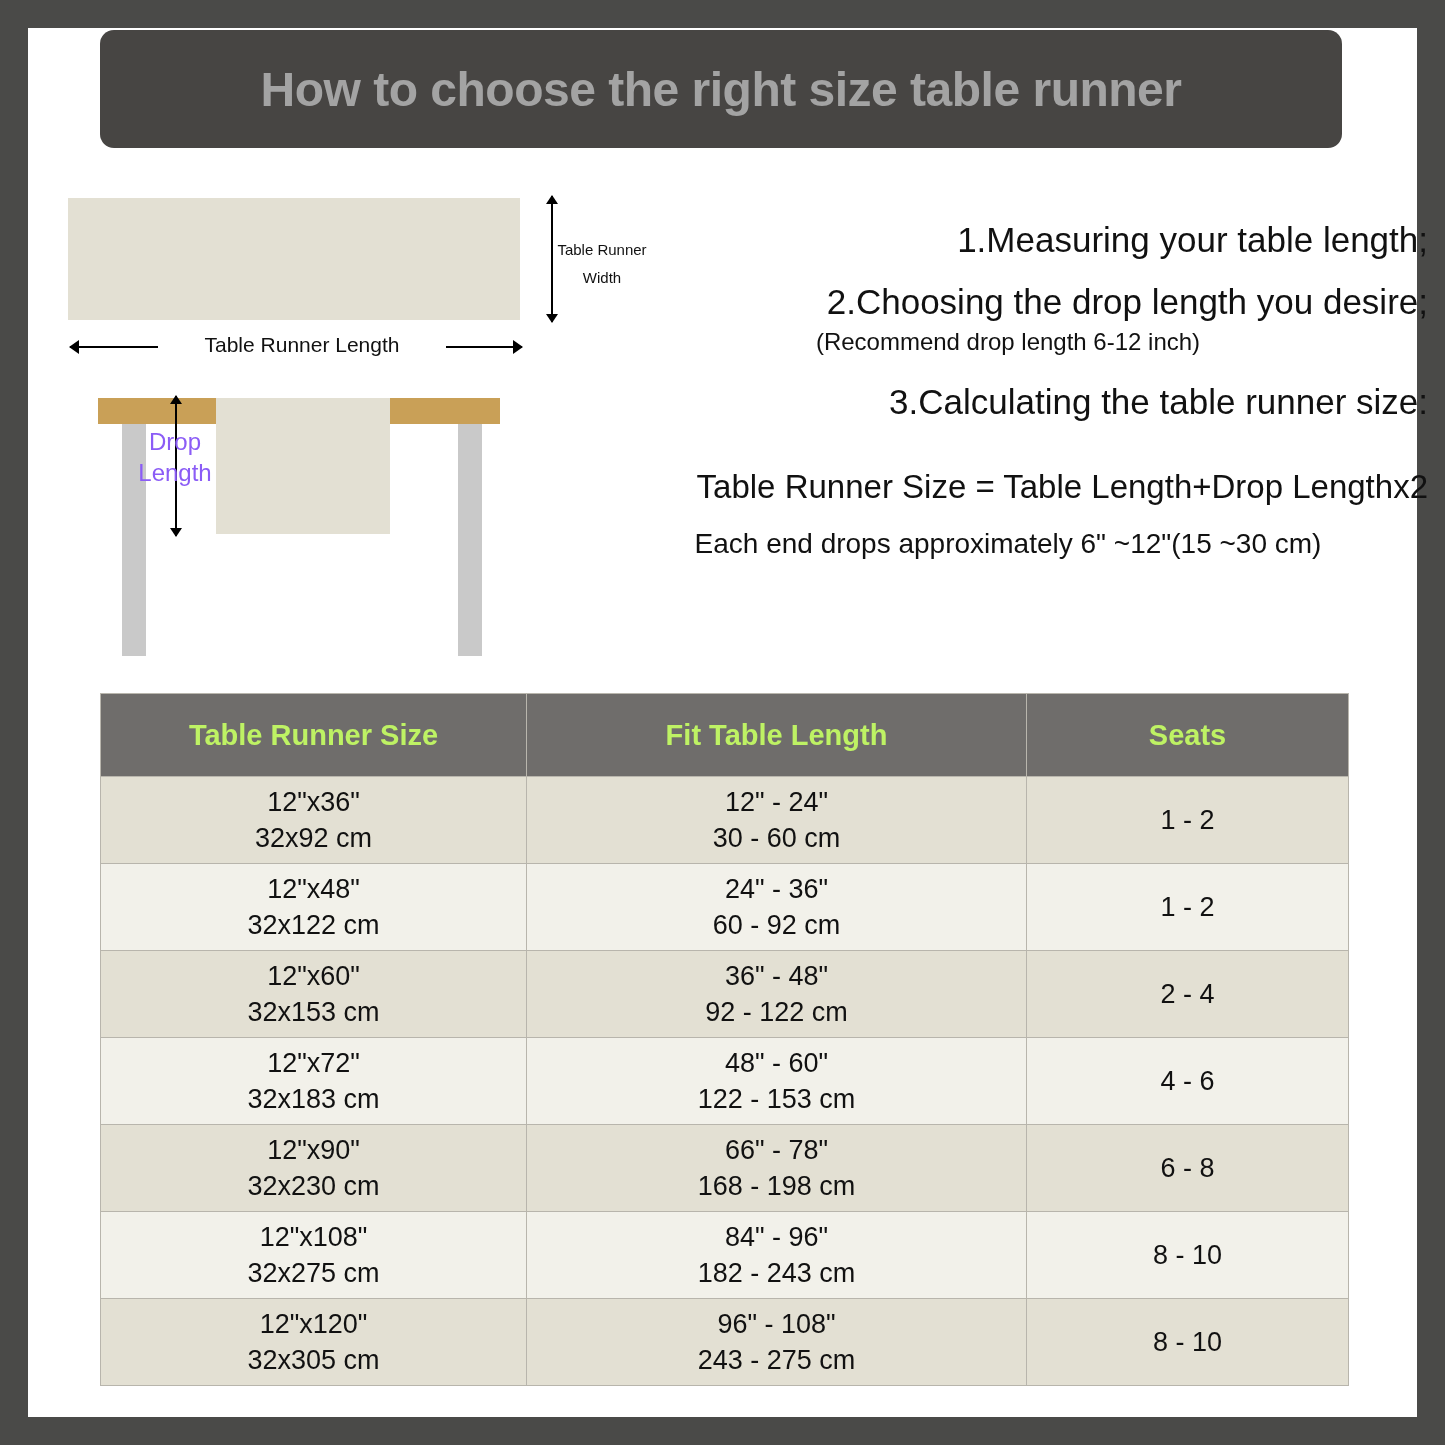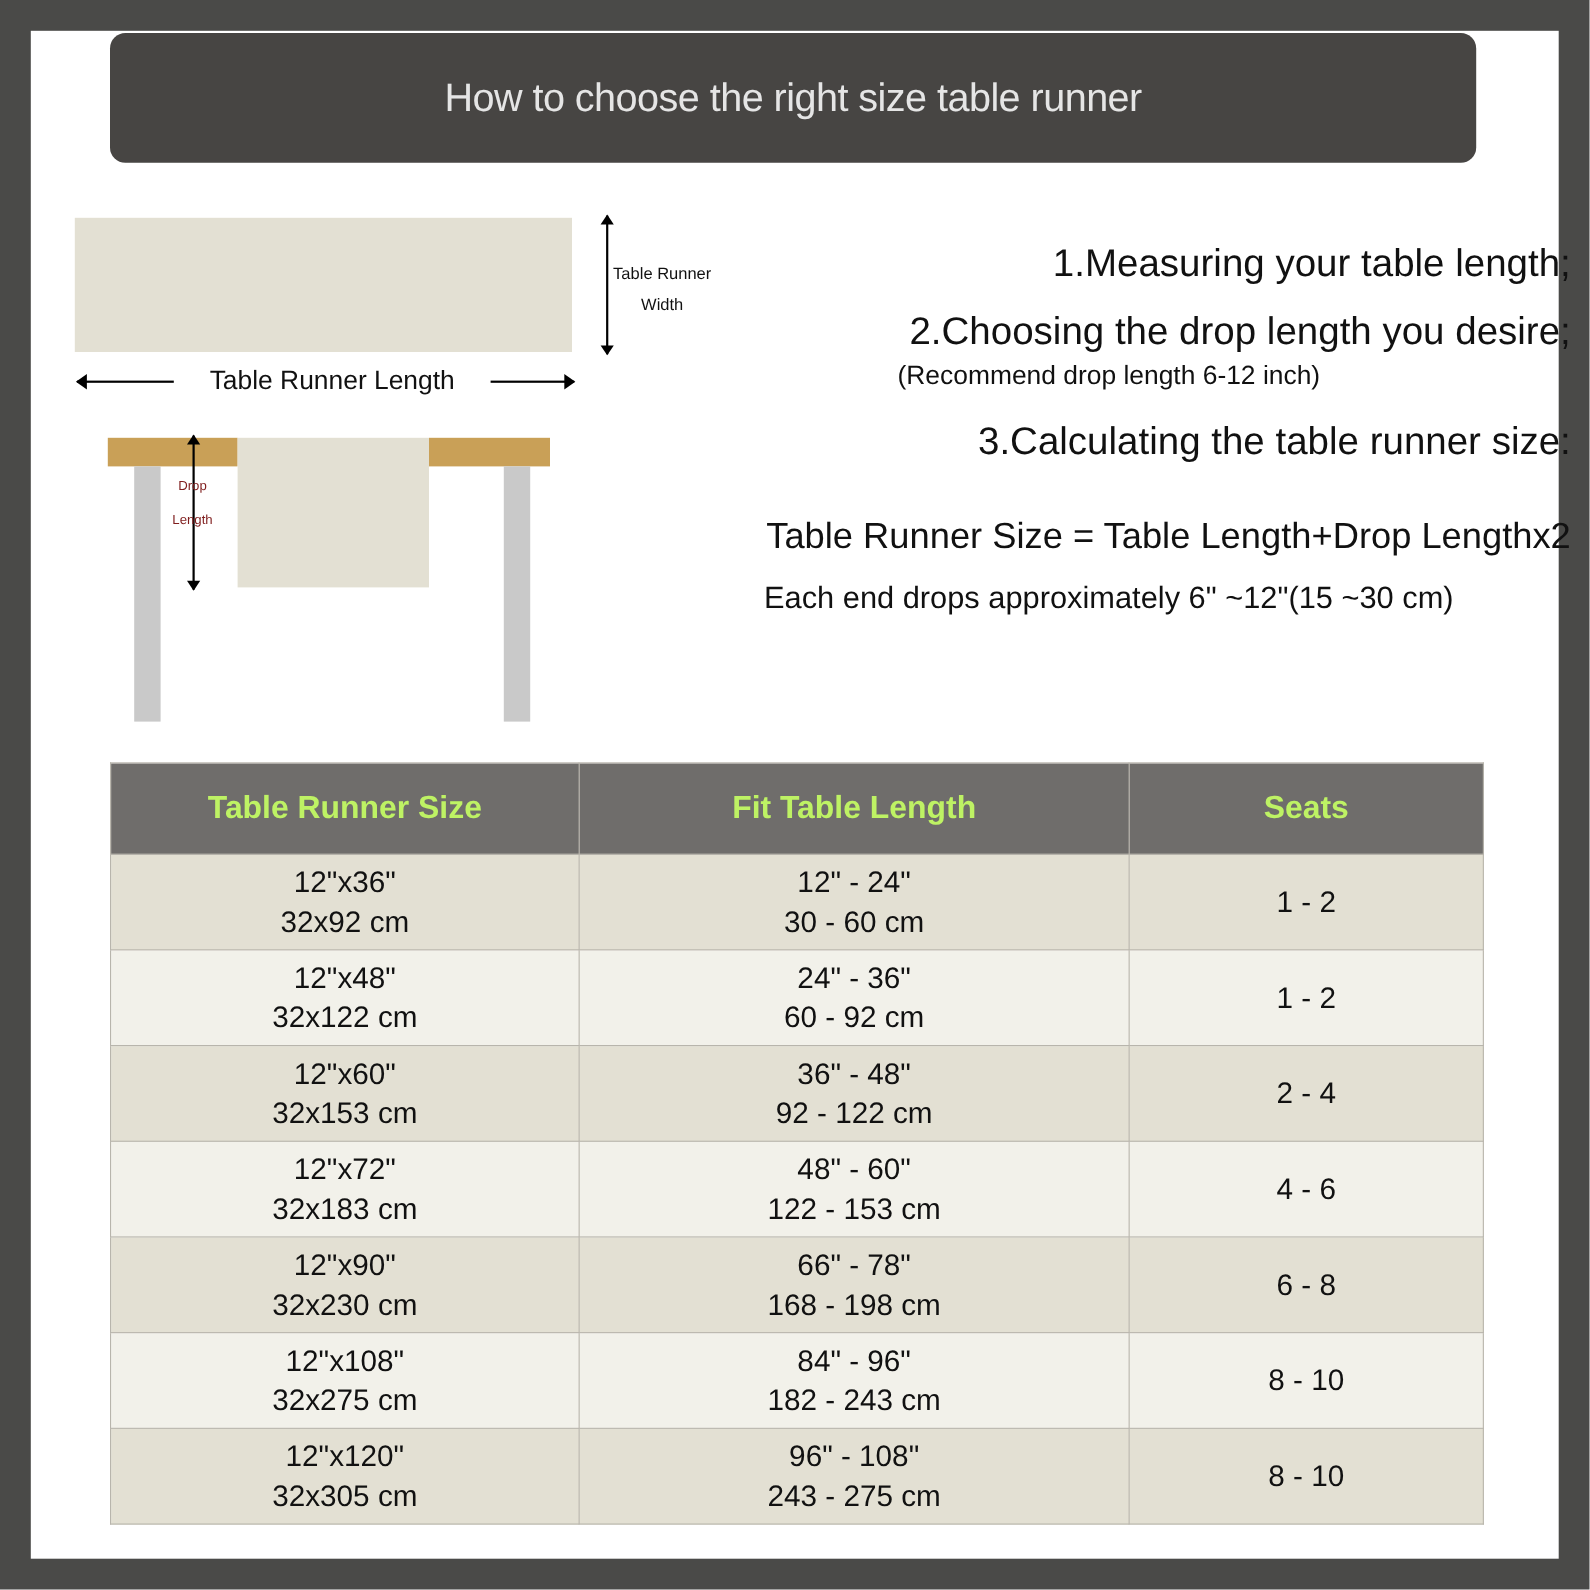--- a/index.html
+++ b/index.html
@@ -29,23 +29,23 @@
     top: 2px;
     width: 1242px;
     height: 118px;
     background: #474543;
     border-radius: 14px;
     display: flex;
     align-items: center;
     justify-content: center;
   }
   .title-bar .title-text {
-    color: #e5e5e5;
-    font-size: 36px;
-    font-weight: normal;
+    color: #a3a3a3;
+    font-size: 48px;
+    font-weight: bold;
     letter-spacing: -0.5px;
     white-space: nowrap;
   }
   
   .diagram {
     position: absolute;
     left: 10px;
     top: 150px;
     width: 540px;
     height: 500px;
@@ -115,21 +115,21 @@
   .length-arrow:after {
     right: -1px;
     border-left: 10px solid #000;
   }
   .lbl-runner-length {
     position: absolute;
     left: 120px;
     top: 155px;
     width: 280px;
     text-align: center;
-    font-size: 24px;
+    font-size: 21px;
     background: #ffffff;
     color: #111;
     padding: 0 4px;
   }
   
   .table-top-left {
     position: absolute;
     left: 60px;
     top: 220px;
     width: 118px;
@@ -190,22 +190,22 @@
   .drop-arrow:after {
     bottom: -1px;
     border-top: 9px solid #000;
   }
   .lbl-drop {
     position: absolute;
     left: 82px;
     top: 248px;
     width: 110px;
     text-align: center;
-    font-size: 12px;
-    color: #7f1d1d;
+    font-size: 24px;
+    color: #8b5cf6;
     line-height: 31px;
   }
   
   .steps {
     position: absolute;
     left: 560px;
     top: 192px;
     width: 840px;
   }
   .step {

